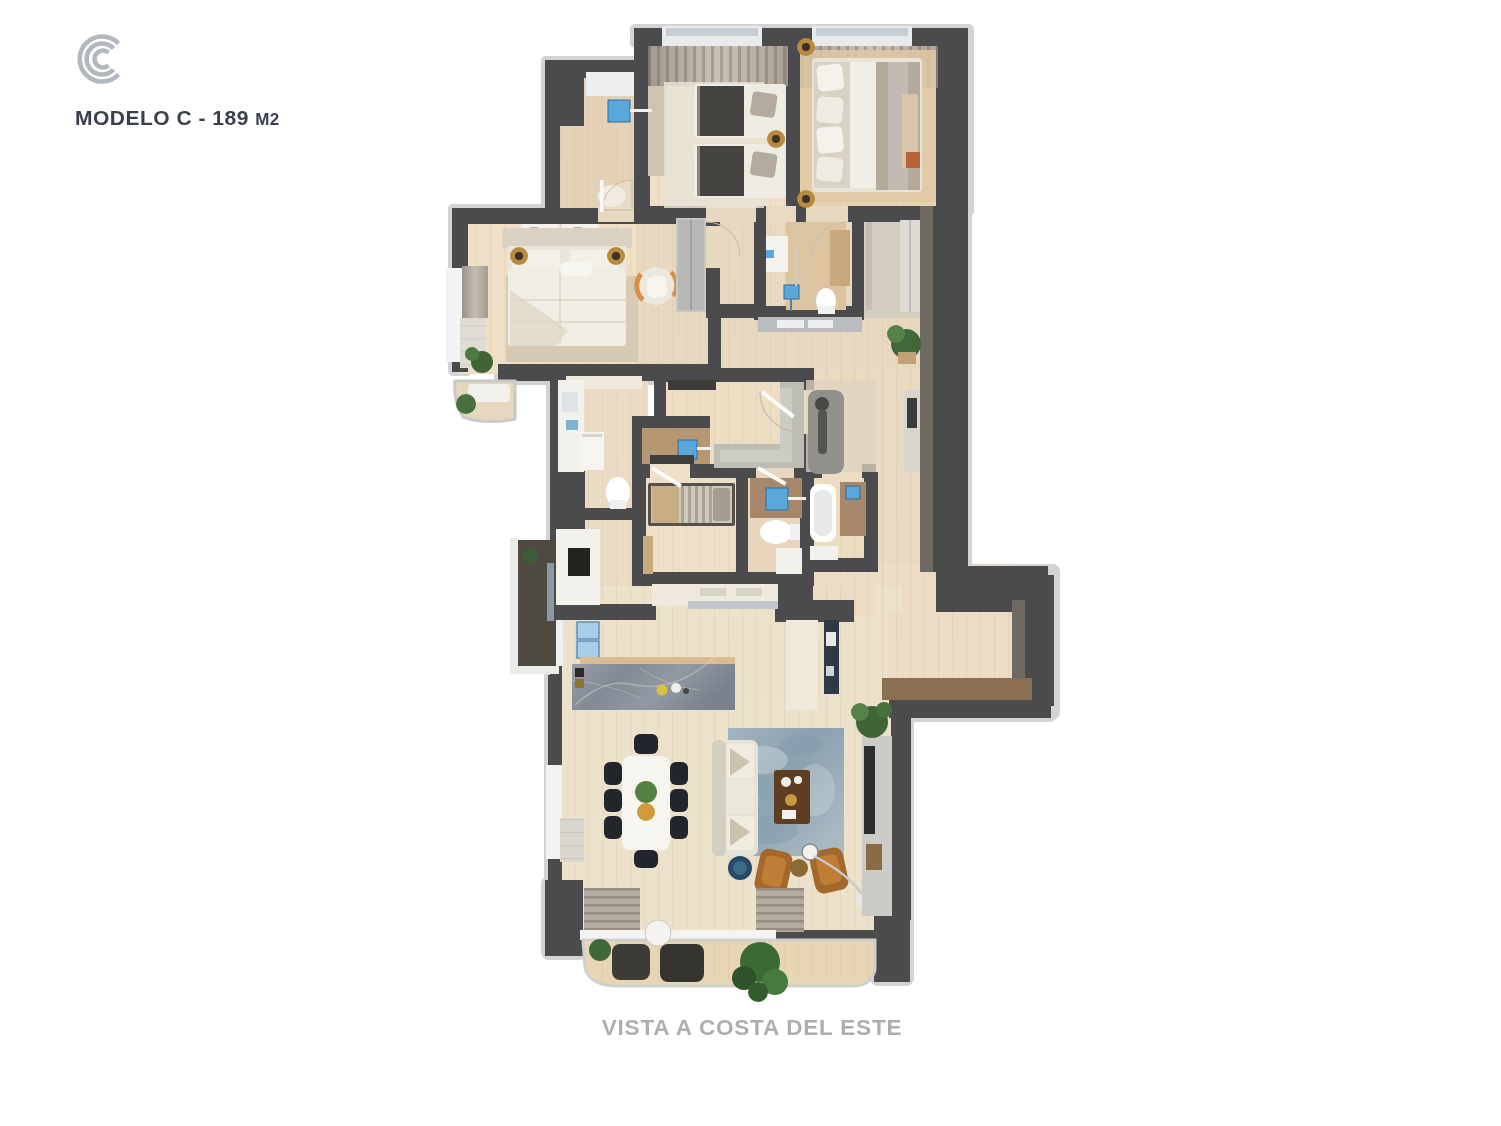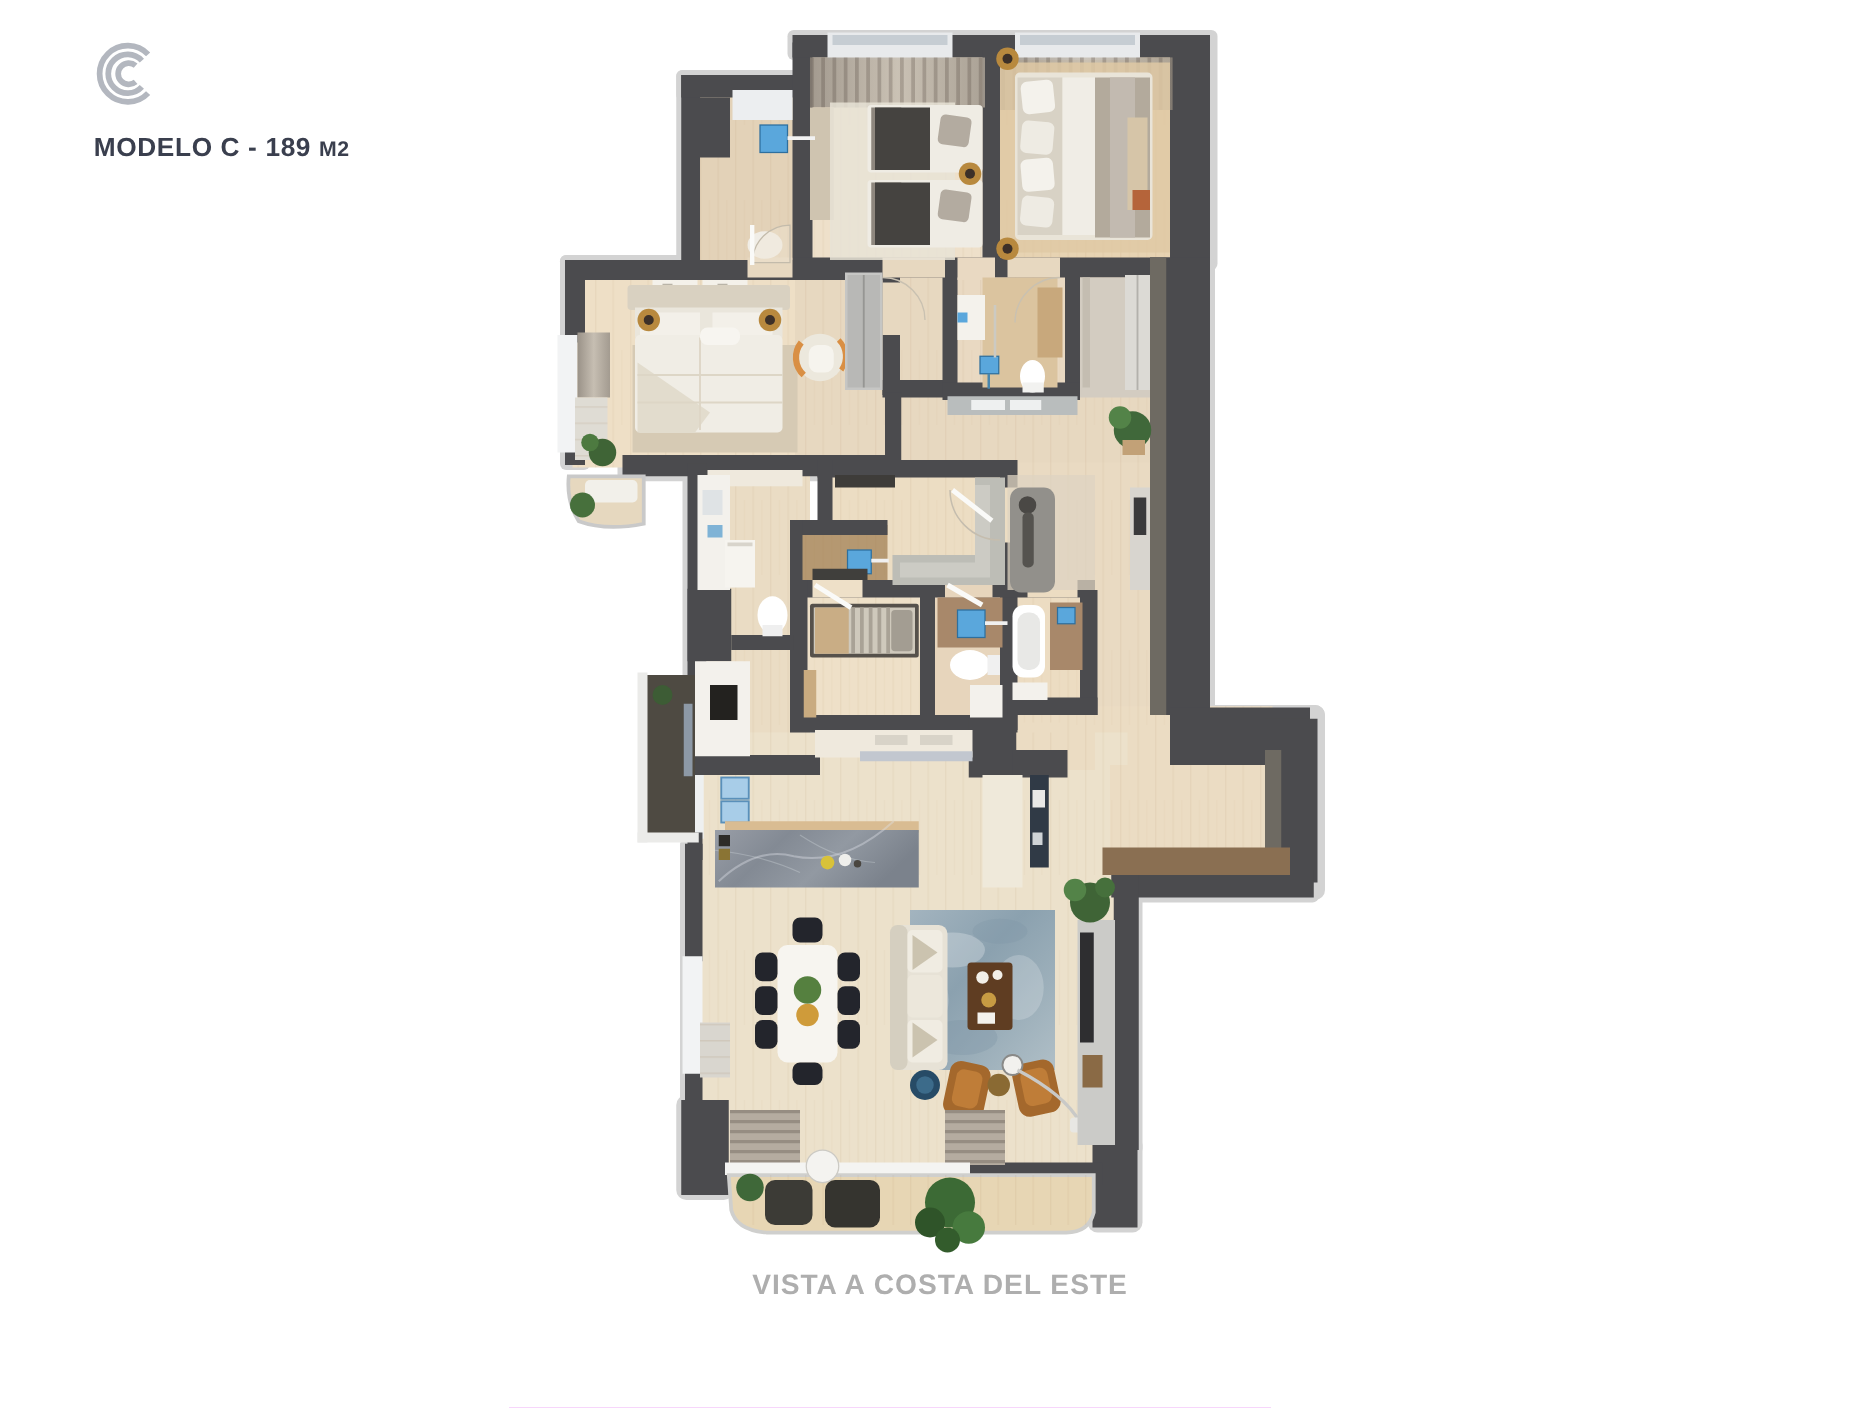--- a/index.html
+++ b/index.html
@@ -1,16 +1,16 @@
 <!DOCTYPE html>
 <html><head>
 <meta charset="utf-8">
 <style>
 html,body{margin:0;padding:0;background:#ffffff;}
-#page{position:relative;width:1501px;height:1126px;background:#d946ef;overflow:hidden;font-family:"Liberation Sans",sans-serif;}
+#page{position:relative;width:1501px;height:1126px;background:#fde047;overflow:hidden;font-family:"Liberation Sans",sans-serif;}
 </style>
 </head>
 <body>
 <div id="page">
 <svg width="1501" height="1126" viewBox="0 0 1501 1126" xmlns="http://www.w3.org/2000/svg">
 <defs>
 <pattern id="wood" width="14" height="120" patternUnits="userSpaceOnUse">
   <rect width="14" height="120" fill="none"></rect>
   <rect x="0" y="0" width="1.1" height="120" fill="rgba(150,110,65,0.09)"></rect>
   <rect x="7" y="40" width="1" height="60" fill="rgba(150,110,65,0.05)"></rect>

